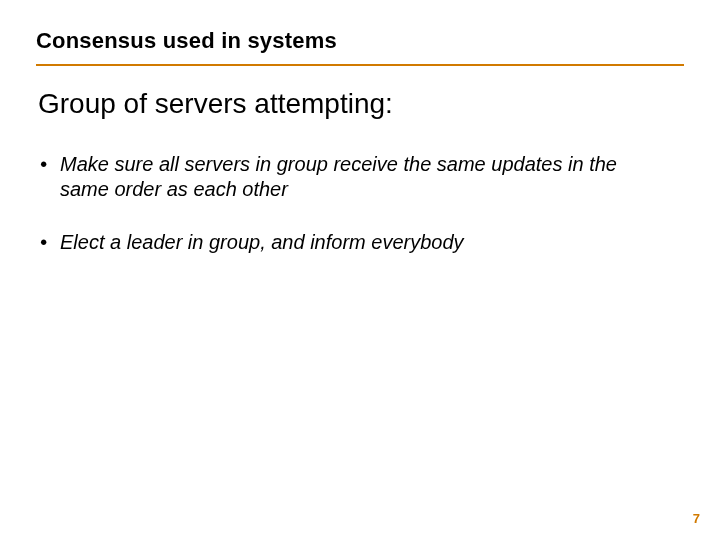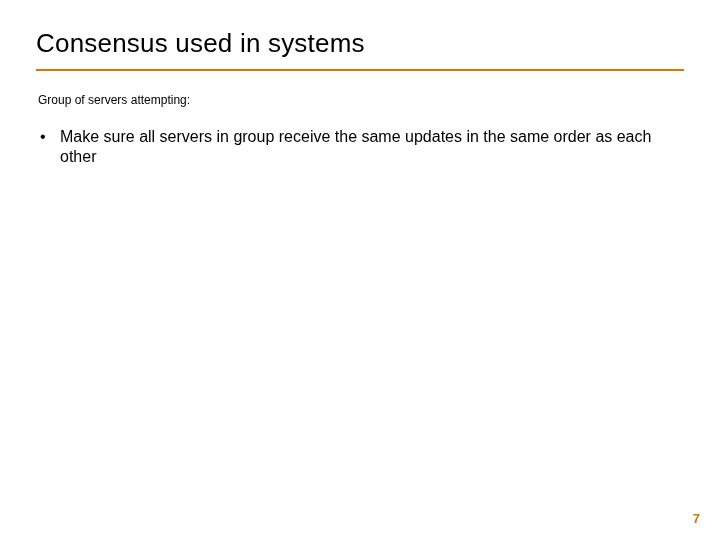--- a/index.html
+++ b/index.html
@@ -1,29 +1,30 @@
 <!DOCTYPE html>
 <html><head>
 <meta charset="utf-8">
 <style>
   * { margin: 0; padding: 0; box-sizing: border-box; }
   html, body { width: 720px; height: 540px; background: #fff; font-family: Arial, Helvetica, sans-serif; color: #000; }
   .slide { width: 720px; height: 540px; position: relative; padding: 28px 36px 0 36px; }
-  .title { font-size: 26px; font-weight: normal; letter-spacing: 0.2px; }
+  .title { font-size: 22px; font-weight: bold; letter-spacing: 0.2px; }
   .rule { border: none; border-top: 2px solid #d17a00; margin-top: 10px; margin-bottom: 22px; }
-  .intro { font-size: 12px; margin-bottom: 20px; padding-left: 2px; }
+  .intro { font-size: 28px; margin-bottom: 32px; padding-left: 2px; }
   ul.bullets { list-style: none; padding-left: 2px; }
-  ul.bullets li { font-size: 16px; line-height: 1.25; margin-bottom: 28px; padding-left: 22px; position: relative; max-width: 620px; }
+  ul.bullets li { font-size: 20px; line-height: 1.25; margin-bottom: 28px; padding-left: 22px; position: relative; max-width: 620px; font-style: italic; }
   ul.bullets li::before { content: "•"; position: absolute; left: 2px; top: 0; }
   .pagenum { position: absolute; right: 20px; bottom: 14px; color: #d17a00; font-size: 13px; font-weight: bold; }
 </style>
 </head>
 <body>
 
 <div class="slide">
   <h1 class="title">Consensus used in systems</h1>
   <hr class="rule">
   <p class="intro">Group of servers attempting:</p>
   <ul class="bullets">
     <li>Make sure all servers in group receive the same updates in the same order as each other</li>
+    <li>Elect a leader in group, and inform everybody</li>
   </ul>
   <div class="pagenum">7</div>
 </div>
 
 </body></html>

